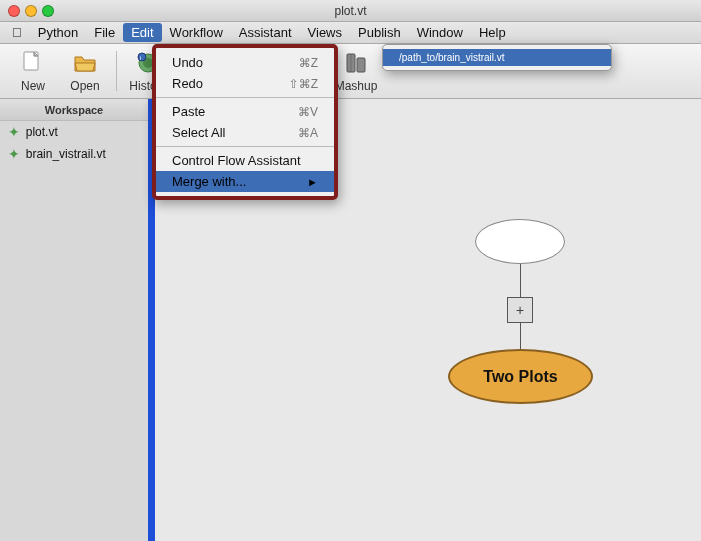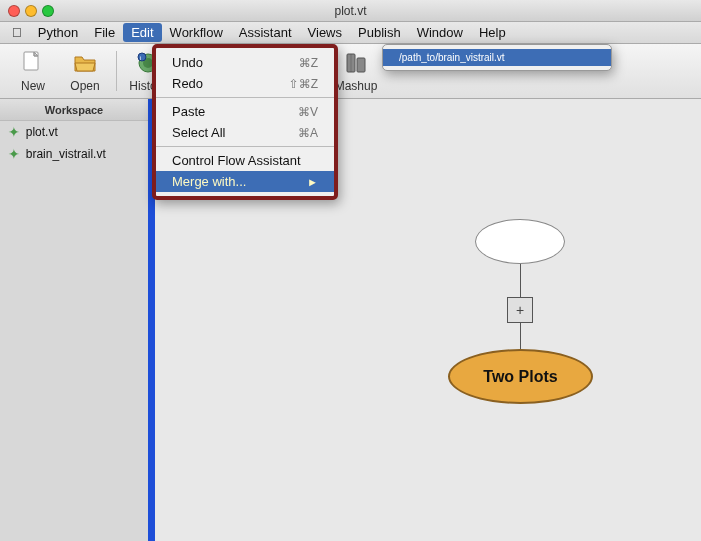--- a/index.html
+++ b/index.html
@@ -235,21 +235,21 @@
       background: #bbb;
       margin: 3px 0;
     }
     .dd-shortcut {
       color: #777;
       font-size: 12px;
       margin-left: 20px;
     }
     .dd-item.highlighted {
       background: #3d6db5;
-      color: #fef9c3;
+      color: #000000;
     }
     .dd-arrow {
       font-size: 11px;
     }
 
     
     .submenu {
       position: absolute;
       top: 44px;
       left: 382px;

